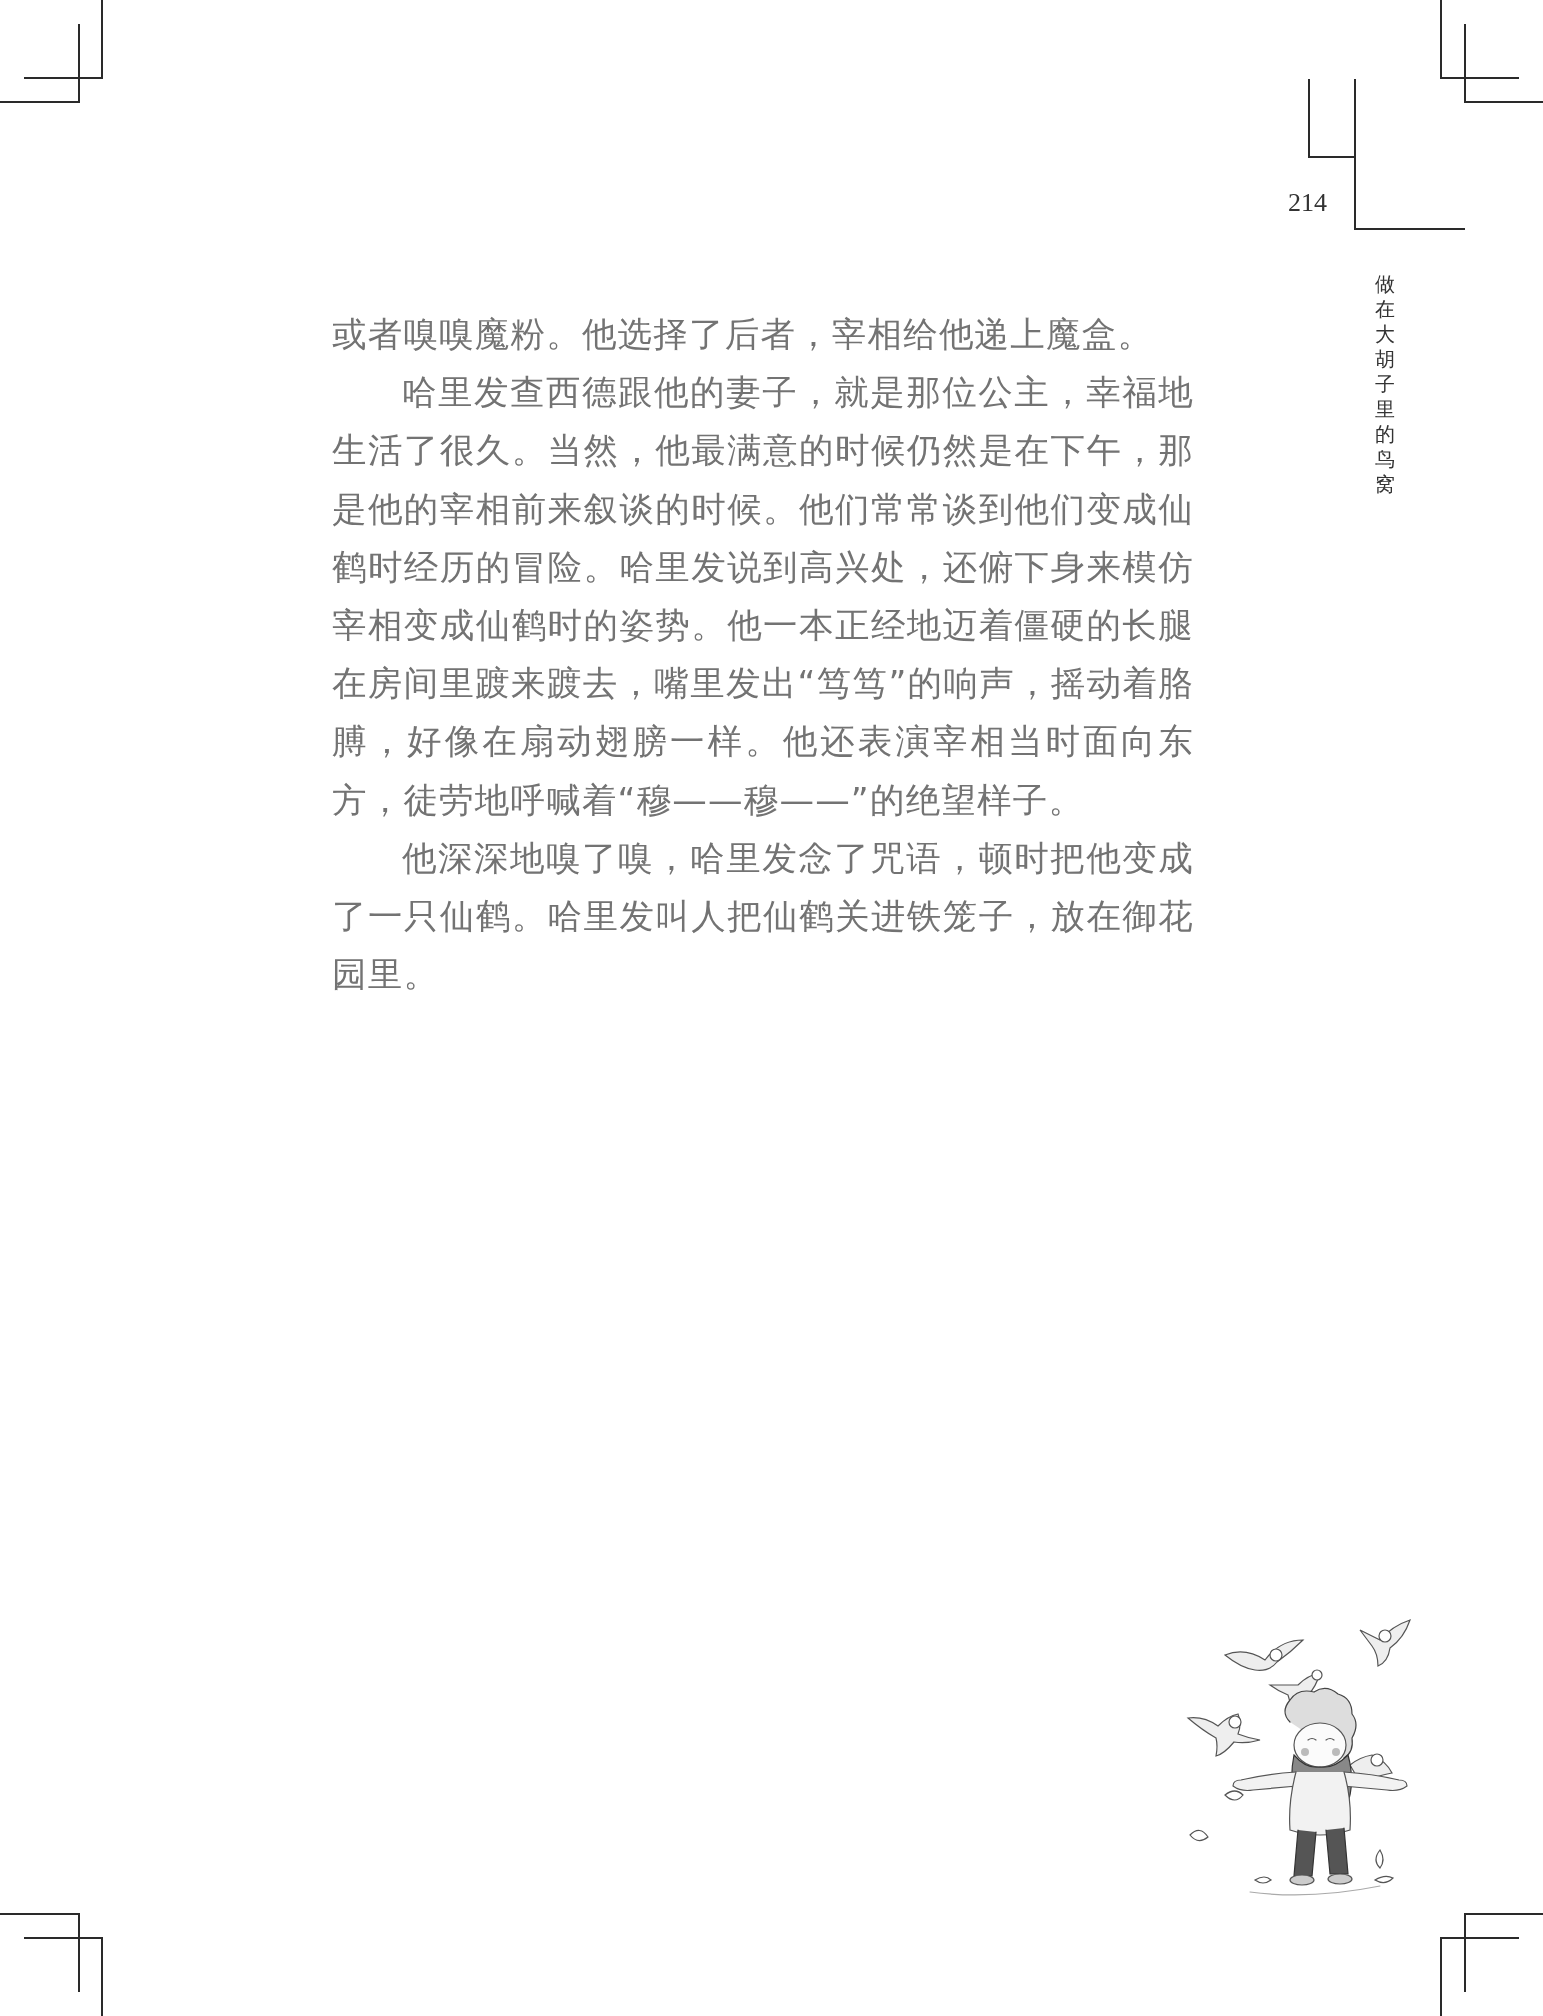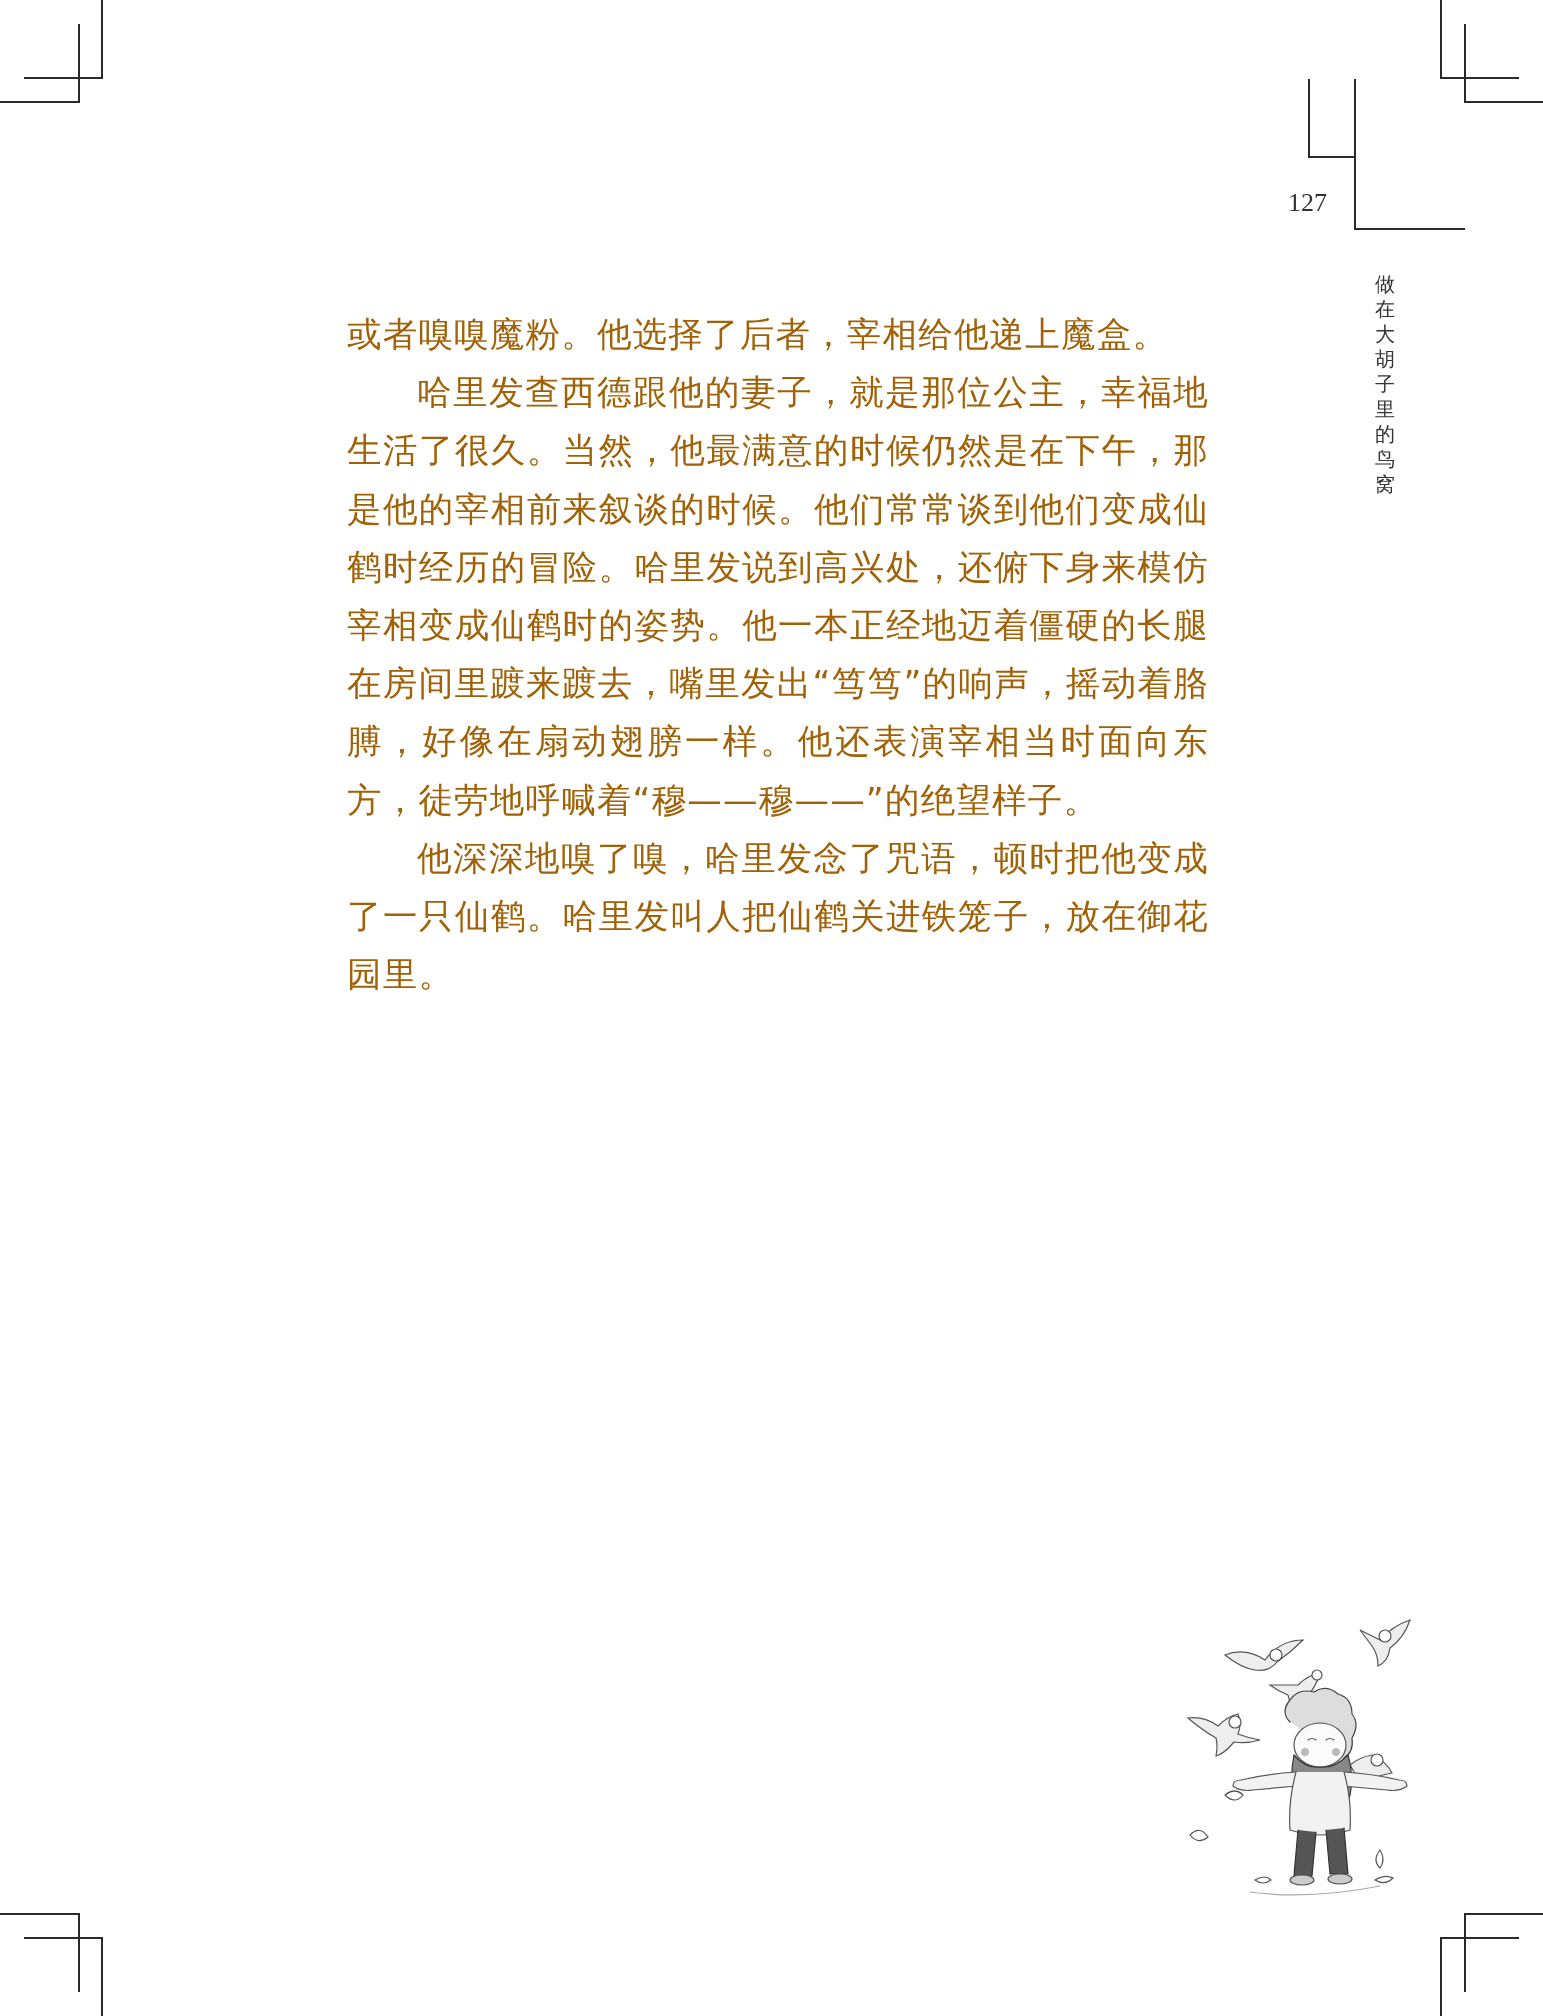--- a/index.html
+++ b/index.html
@@ -3,21 +3,21 @@
 <meta charset="utf-8">
 <style>
   html, body { margin: 0; padding: 0; background: #ffffff; }
   body { width: 1543px; height: 2016px; position: relative; overflow: hidden; font-family: "DejaVu Sans", "Liberation Sans", sans-serif; color: #222; }
   .mark { position: absolute; background: #2a2a2a; }
   .h { height: 2px; }
   .v { width: 2px; }
   .page-number { position: absolute; left: 1288px; top: 188px; font-family: "Liberation Serif", "DejaVu Serif", serif; font-size: 26px; color: #333; letter-spacing: 0px; }
   .running-head { position: absolute; left: 1368px; top: 272px; width: 34px; font-size: 20px; line-height: 25px; color: #333; text-align: center; }
   .running-head span { display: block; }
-  .body-text { position: absolute; left: 347px; top: 305px; width: 862px; font-size: 34.5px; line-height: 58.2px; color: #a16207; letter-spacing: 1.2px; }
+  .body-text { position: absolute; left: 332px; top: 305px; width: 862px; font-size: 34.5px; line-height: 58.2px; color: #737373; letter-spacing: 1.2px; }
   .body-text p { margin: 0; text-align: justify; text-align-last: left; }
   .body-text p.indent { text-indent: 70px; }
   .illustration { position: absolute; left: 1180px; top: 1600px; width: 260px; height: 300px; }
 </style>
 </head>
 <body>
 
 <div>
   <div class="mark v" style="left:101px; top:0; height:78px;"></div>
   <div class="mark h" style="left:24px; top:77px; width:79px;"></div>
@@ -32,21 +32,21 @@
   <div class="mark h" style="left:1464px; top:101px; width:79px;"></div>
 </div>
 
 <div>
   <div class="mark v" style="left:1308px; top:79px; height:78px;"></div>
   <div class="mark h" style="left:1308px; top:156px; width:47px;"></div>
   <div class="mark v" style="left:1354px; top:79px; height:151px;"></div>
   <div class="mark h" style="left:1354px; top:228px; width:111px;"></div>
 </div>
 
-<div class="page-number">127</div>
+<div class="page-number">214</div>
 
 <div class="running-head" id="running-head">
     <span>做</span>
     <span>在</span>
     <span>大</span>
     <span>胡</span>
     <span>子</span>
     <span>里</span>
     <span>的</span>
     <span>鸟</span>

